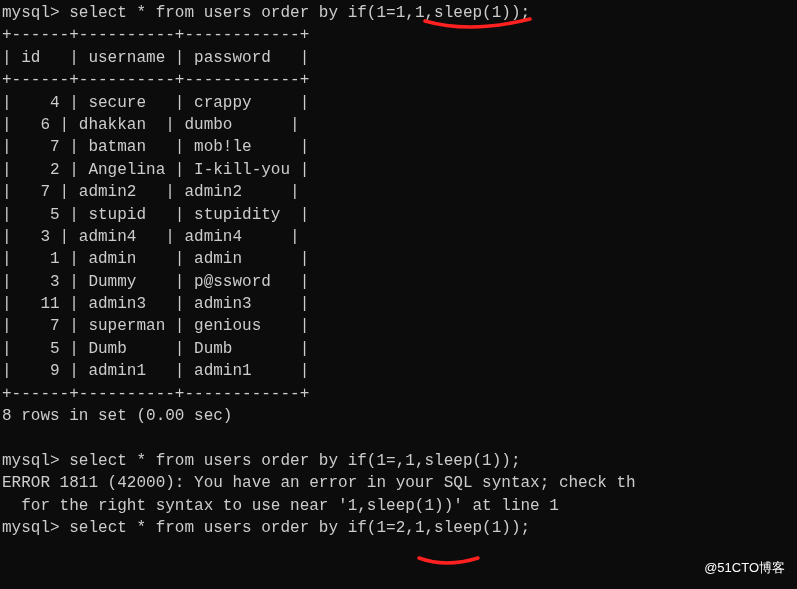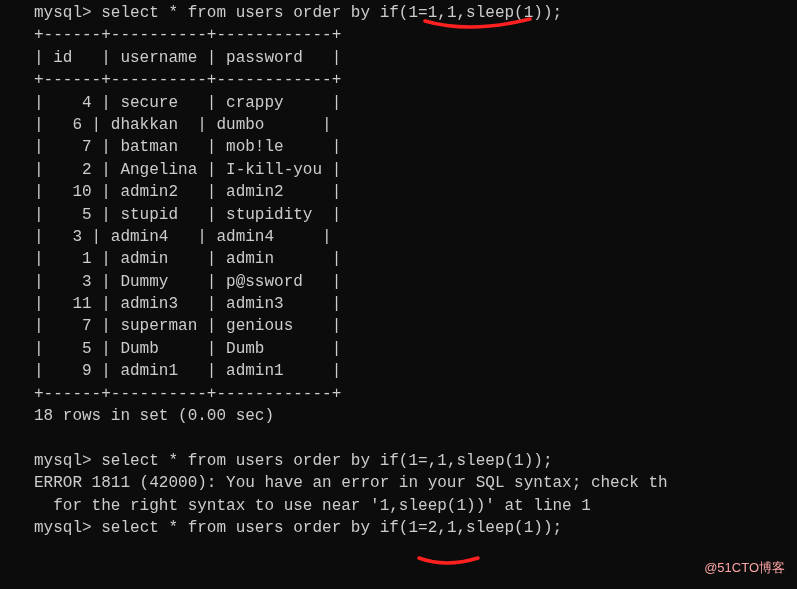--- a/index.html
+++ b/index.html
@@ -15,57 +15,56 @@
       line-height: 1.4;
       width: 797px;
       height: 589px;
       overflow: hidden;
       padding: 2px 0;
       position: relative;
     }
     .line {
       white-space: pre;
       padding: 0 2px;
-      margin-left: 32px;
     }
     .watermark {
       position: absolute;
       bottom: 12px;
       right: 12px;
-      color: #fca5a5;
+      color: #ffffff;
       font-size: 13px;
       font-family: Arial, sans-serif;
     }
     .annotation-svg {
       position: absolute;
       pointer-events: none;
     }
   </style>
 </head>
 <body>
 
 <div class="line"><span>mysql&gt;</span> <span>select * from users order by if(1=1,1,sleep(1));</span></div>
 <div class="line">+------+----------+------------+</div>
 <div class="line">| id   | username | password   |</div>
 <div class="line">+------+----------+------------+</div>
 <div class="line">|    4 | secure   | crappy     |</div>
 <div class="line">|   6 | dhakkan  | dumbo      |</div>
 <div class="line">|    7 | batman   | mob!le     |</div>
 <div class="line">|    2 | Angelina | I-kill-you |</div>
-<div class="line">|   10 | admin2   | admin2     |</div>
+<div class="line">|   7 | admin2   | admin2     |</div>
 <div class="line">|    5 | stupid   | stupidity  |</div>
 <div class="line">|   3 | admin4   | admin4     |</div>
 <div class="line">|    1 | admin    | admin      |</div>
 <div class="line">|    3 | Dummy    | p@ssword   |</div>
 <div class="line">|   11 | admin3   | admin3     |</div>
 <div class="line">|    7 | superman | genious    |</div>
 <div class="line">|    5 | Dumb     | Dumb       |</div>
 <div class="line">|    9 | admin1   | admin1     |</div>
 <div class="line">+------+----------+------------+</div>
-<div class="line">18 rows in set (0.00 sec)</div>
+<div class="line">8 rows in set (0.00 sec)</div>
 <div class="line"> </div>
 <div class="line"><span>mysql&gt;</span> <span>select * from users order by if(1=,1,sleep(1));</span></div>
 <div class="line">ERROR 1811 (42000): You have an error in your SQL syntax; check th</div>
 <div class="line">  for the right syntax to use near '1,sleep(1))' at line 1</div>
 <div class="line"><span>mysql&gt;</span> <span>select * from users order by if(1=2,1,sleep(1));</span></div>
 
 <svg class="annotation-svg" style="left:420px; top:16px; width:120px; height:20px;">
   <path d="M 5 5 Q 50 18 110 3" stroke="#ff2020" stroke-width="3.5" fill="none" stroke-linecap="round"></path>
 </svg>
 

